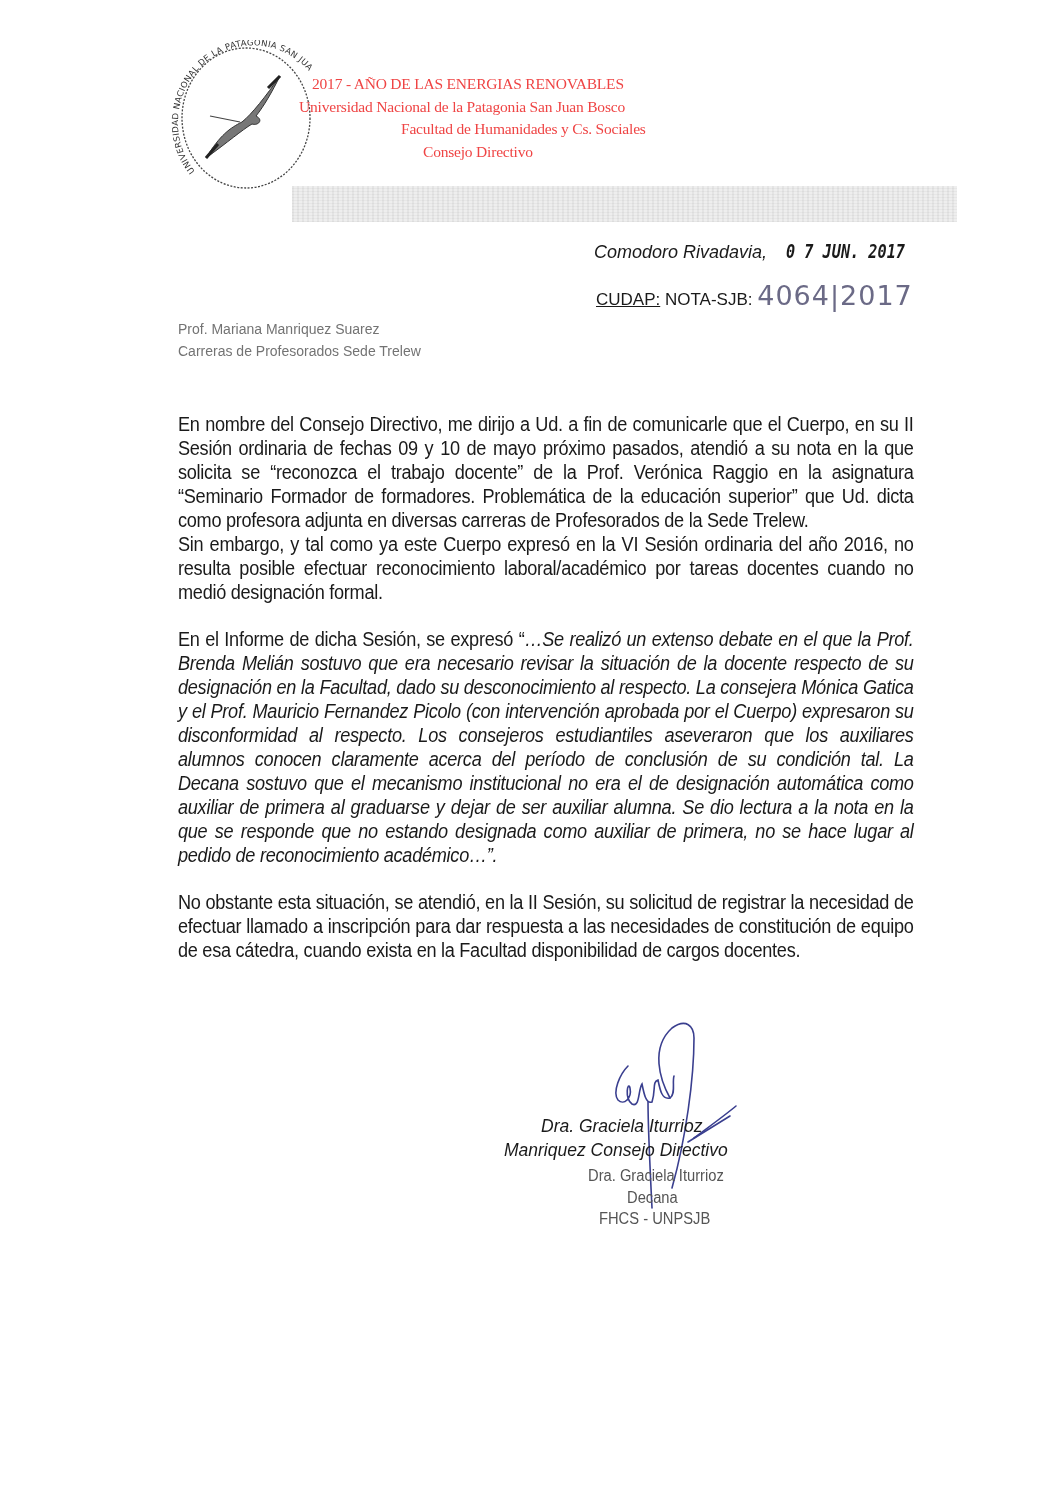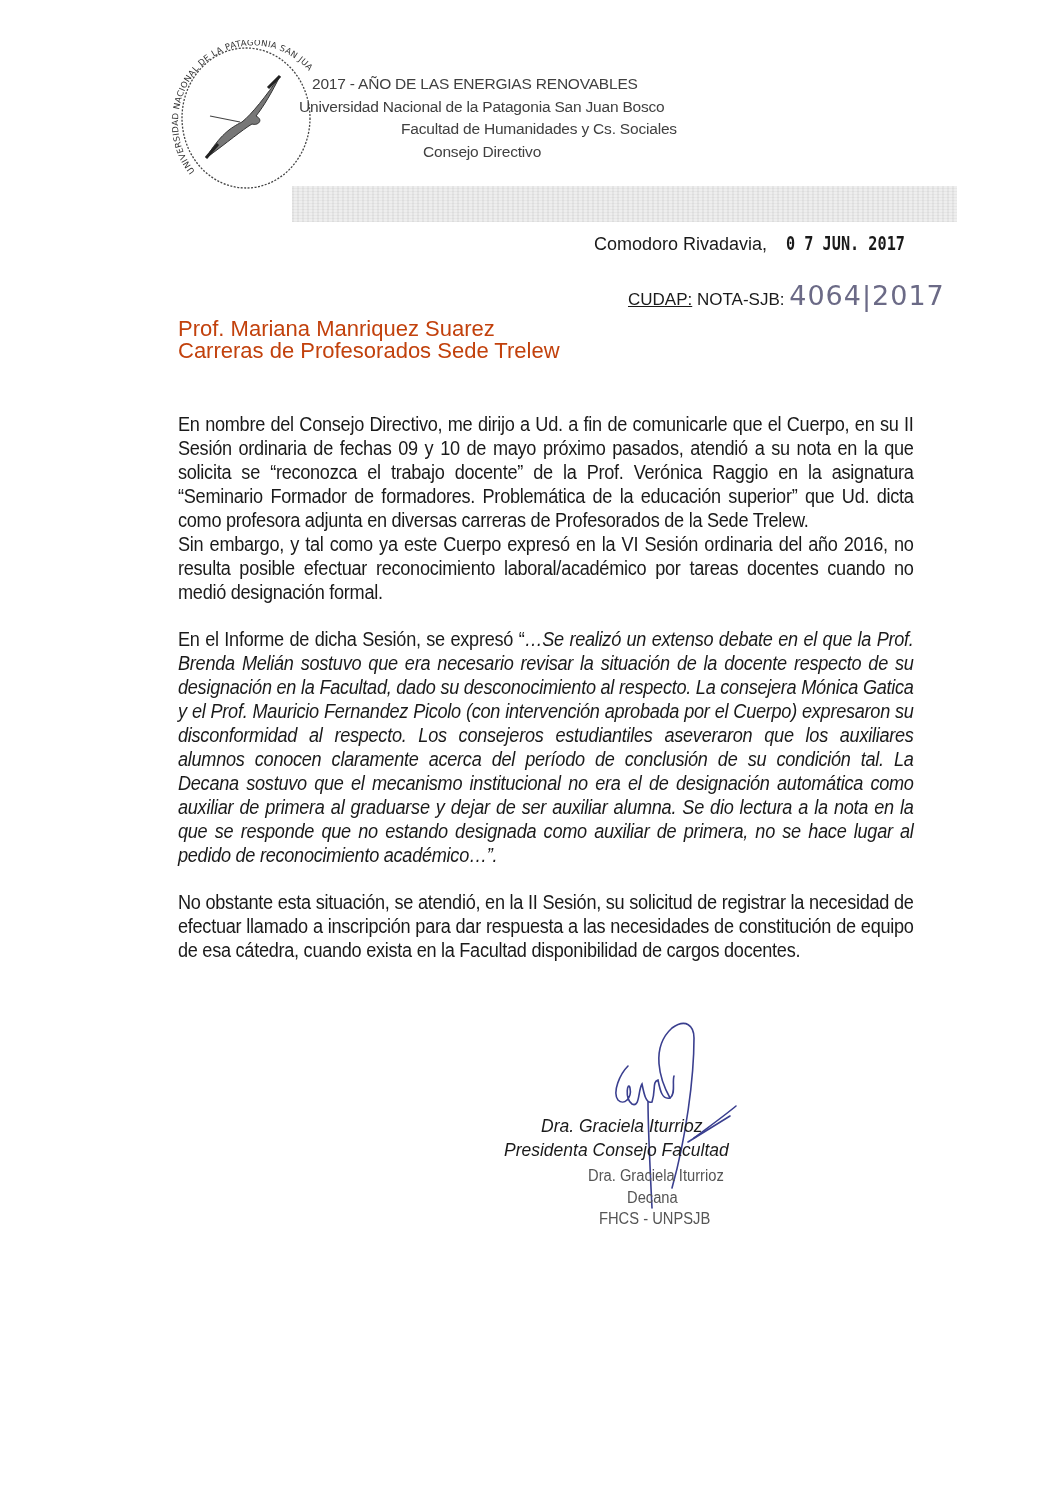--- a/index.html
+++ b/index.html
@@ -1,18 +1,18 @@
 <!DOCTYPE html>
 <html><head>
 <meta charset="utf-8">
 <style>
   html, body { margin: 0; padding: 0; background: #ffffff; }
   body { width: 1058px; height: 1497px; position: relative; overflow: hidden; color: #1a1a1a; }
   .abs { position: absolute; }
-  .hdr { font-family: Liberation Sans, sans-serif; font-size: 15.5px; color: #404040; white-space: nowrap; letter-spacing: -0.2px; }
+  .hdr { font-family: Liberation Serif, serif; font-size: 15.5px; color: #ef4444; white-space: nowrap; letter-spacing: -0.2px; }
   .sans { font-family: "Liberation Sans", sans-serif; }
   .body-text { font-family: "Liberation Sans", sans-serif; font-size: 19.5px; line-height: 24px; color: #1a1a1a; text-align: justify; text-align-last: left; letter-spacing: -0.3px; transform: scaleX(0.93); transform-origin: left top; }
   .body-text p { margin: 0; }
   .italic-run { font-style: italic; }
   .band { background:
       repeating-linear-gradient(90deg, rgba(120,120,120,0.10) 0 2px, rgba(255,255,255,0) 2px 5px),
       repeating-linear-gradient(0deg, rgba(110,110,110,0.08) 0 1px, rgba(255,255,255,0) 1px 3px),
       #ececec; opacity: 0.85; }
   .hand { font-family: "DejaVu Sans", sans-serif; color: #6b6a86; }
   .sig-text { font-family: "Liberation Sans", sans-serif; font-style: italic; font-size: 17.5px; color: #1a1a1a; white-space: nowrap; }
@@ -38,32 +38,32 @@
   </svg>
 </div>
 
 <div class="abs hdr" style="left:312px; top:75px;">2017 - AÑO DE LAS ENERGIAS RENOVABLES</div>
 <div class="abs hdr" style="left:299px; top:98px;">Universidad Nacional de la Patagonia San Juan Bosco</div>
 <div class="abs hdr" style="left:361px; top:120px;margin-left:40px;">Facultad de Humanidades y Cs. Sociales</div>
 <div class="abs hdr" style="left:423px; top:143px;">Consejo Directivo</div>
 
 <div class="abs band" style="left:292px; top:186px; width:665px; height:36px;"></div>
 
-<div class="abs sans" style="left:594px; top:232px; font-size:18px; white-space:nowrap;">
+<div class="abs sans" style="left:594px; top:240px; font-size:18px; white-space:nowrap;font-style:italic;">
   <span>Comodoro Rivadavia,</span>
   <span style="font-family:'DejaVu Sans Mono', monospace; font-weight:bold; font-size:19px; margin-left:14px; letter-spacing:0px; transform:scaleX(0.8); display:inline-block; transform-origin:left;">0 7 JUN. 2017</span>
 </div>
 
 <div class="abs sans" style="left:596px; top:280px; font-size:17px; white-space:nowrap;">
-  <span style="text-decoration:underline;margin-left:32px;">CUDAP:</span>
+  <span style="text-decoration:underline;">CUDAP:</span>
   <span>NOTA-SJB:</span>
   <span class="hand" style="font-size:27px; letter-spacing:1px;">4064|2017</span>
 </div>
 
-<div class="abs sans" style="left:178px; top:318px; font-size:22px; line-height:22px; color:#c2410c; white-space:nowrap;">
+<div class="abs sans" style="left:178px; top:318px; font-size:14px; line-height:22px; color:#737373; white-space:nowrap;">
   <div>Prof. Mariana Manriquez Suarez</div>
   <div>Carreras de Profesorados Sede Trelew</div>
 </div>
 
 <div class="abs body-text" style="left:178px; top:412px; width:791px;">
   <p>En nombre del Consejo Directivo, me dirijo a Ud. a fin de comunicarle que el Cuerpo, en su II Sesión ordinaria de fechas 09 y 10 de mayo próximo pasados, atendió a su nota en la que solicita se “reconozca el trabajo docente” de la Prof. Verónica Raggio en la asignatura “Seminario Formador de formadores. Problemática de la educación superior” que Ud. dicta como profesora adjunta en diversas carreras de Profesorados de la Sede Trelew.</p>
   <p>Sin embargo, y tal como ya este Cuerpo expresó en la VI Sesión ordinaria del año 2016, no resulta posible efectuar reconocimiento laboral/académico por tareas docentes cuando no medió designación formal.</p>
   <p style="margin-top:23px;">
     <span>En el Informe de dicha Sesión, se expresó “</span><span class="italic-run">…Se realizó un extenso debate en el que la Prof. Brenda Melián sostuvo que era necesario revisar la situación de la docente respecto de su designación en la Facultad, dado su desconocimiento al respecto. La consejera Mónica Gatica y el Prof. Mauricio Fernandez Picolo (con intervención aprobada por el Cuerpo) expresaron su disconformidad al respecto. Los consejeros estudiantiles aseveraron que los auxiliares alumnos conocen claramente acerca del período de conclusión de su condición tal. La Decana sostuvo que el mecanismo institucional no era el de designación automática como auxiliar de primera al graduarse y dejar de ser auxiliar alumna. Se dio lectura a la nota en la que se responde que no estando designada como auxiliar de primera, no se hace lugar al pedido de reconocimiento académico…”.</span>
   </p>
@@ -76,17 +76,17 @@
       <path d="M 38 48 C 30 56, 22 74, 28 82 C 34 88, 42 80, 40 70 C 38 62, 34 80, 42 86 C 50 90, 48 72, 52 66 C 54 76, 56 86, 62 84 C 66 72, 62 64, 68 62 C 70 72, 72 82, 80 80 C 86 76, 82 64, 84 58"></path>
       <path d="M 80 80 C 70 62, 60 30, 82 10 C 96 0, 104 8, 104 20 C 104 60, 96 120, 82 170"></path>
       <path d="M 58 84 C 58 110, 60 150, 62 190"></path>
       <path d="M 104 120 C 120 108, 134 98, 146 88"></path>
       <path d="M 98 124 L 140 98"></path>
     </g>
   </svg>
 </div>
 
 <div class="abs sig-text" style="left:541px; top:1116px;">Dra. Graciela Iturrioz</div>
-<div class="abs sig-text" style="left:504px; top:1140px;">Presidenta Consejo Facultad</div>
+<div class="abs sig-text" style="left:504px; top:1140px;">Manriquez Consejo Directivo</div>
 
 <div class="abs stamp" style="left:588px; top:1167px;">Dra. Graciela Iturrioz</div>
 <div class="abs stamp" style="left:627px; top:1189px;">Decana</div>
 <div class="abs stamp" style="left:599px; top:1210px;">FHCS - UNPSJB</div>
 
 </body></html>

